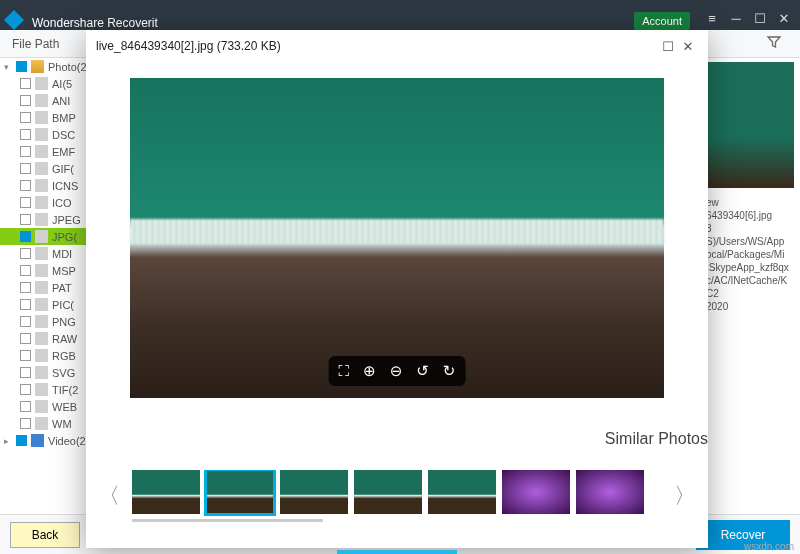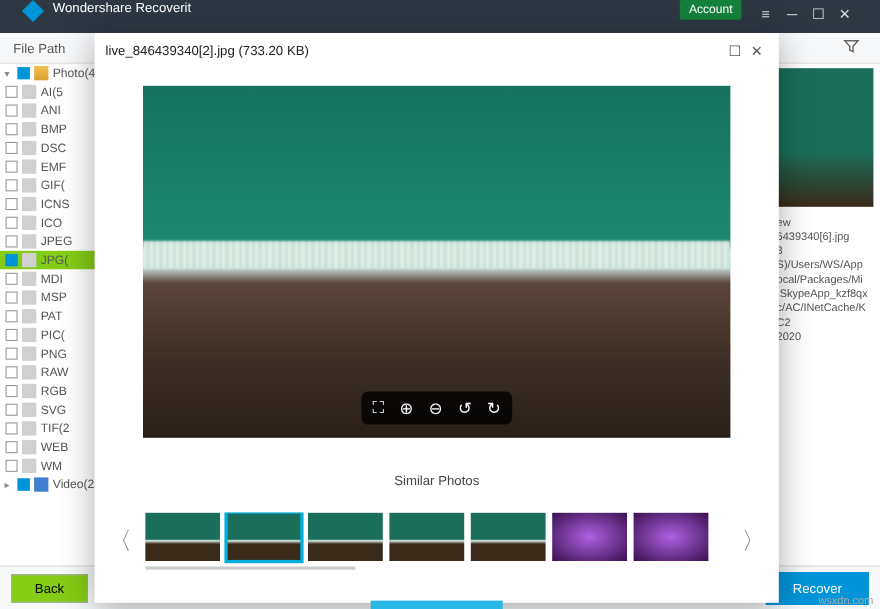--- a/index.html
+++ b/index.html
@@ -1,57 +1,57 @@
 <!DOCTYPE html>
 <html><head>
   <meta charset="utf-8">
   <style>
     * { margin: 0; padding: 0; box-sizing: border-box; font-family: -apple-system, "Segoe UI", sans-serif; }
     body { width: 800px; height: 554px; overflow: hidden; background: #f0f0f0; position: relative; }
-    .titlebar { height: 30px; background: #2d3843; display: flex; align-items: flex-start; padding: 0 20px; color: #fff; }
+    .titlebar { height: 30px; background: #2d3843; display: flex; align-items: flex-end; padding: 0 4px; color: #fff; }
     .titlebar .logo { width: 20px; height: 20px; background: #0095d9; margin-right: 8px; clip-path: polygon(50% 0%, 100% 50%, 50% 100%, 0% 50%); position: relative; }
     .titlebar .title { font-size: 12px; flex: 1; }
     .titlebar .acct-btn { background: #15803d; color: #fff; font-size: 11px; padding: 3px 8px; border: none; border-radius: 2px; margin-right: 10px; }
     .titlebar .win-btn { width: 24px; height: 24px; display: inline-flex; align-items: center; justify-content: center; cursor: pointer; color: #ddd; font-size: 13px; }
     .toolbar { height: 28px; background: #f6f8fa; border-bottom: 1px solid #ddd; display: flex; align-items: center; padding: 0 12px; font-size: 12px; color: #555; }
     .toolbar .spacer { flex: 1; }
     .filter-icon { width: 16px; height: 16px; margin-right: 6px; }
     .main { display: flex; height: calc(100% - 30px - 28px - 40px); background: #fff; }
     .sidebar { width: 100px; border-right: 1px solid #e0e0e0; overflow: hidden; font-size: 11px; color: #555; }
     .side-row { display: flex; align-items: center; padding: 2px 4px; gap: 4px; white-space: nowrap; }
     .side-row.l1 { padding-left: 4px; }
-    .side-row.l2 { padding-left: 5px; background: #fff; }
+    .side-row.l2 { padding-left: 20px; background: #fff; }
     .side-row.l2.sel { background: #84cc16; }
     .chev { font-size: 9px; width: 8px; color: #888; }
     .cb { width: 11px; height: 11px; border: 1px solid #999; display: inline-block; flex-shrink: 0; }
     .cb.sq { background: #0095d9; border-color: #0095d9; position: relative; }
     .fico { width: 13px; height: 13px; background: #d0d0d0; flex-shrink: 0; }
     .fico.folder { background: linear-gradient(#f0c050,#d9a030); }
     .fico.vid { background: #4080d0; }
     .right-panel { width: 98px; font-size: 10px; color: #555; overflow: hidden; padding: 4px 4px; margin-left: 16px; }
     .right-panel .thumb-sm { width: 88px; height: 126px; background: linear-gradient(#1a6e5a 60%, #3a2a1a); margin-bottom: 8px; }
     .right-panel .lbl { background: #fff; padding: 1px 0; overflow: hidden; text-overflow: ellipsis; white-space: nowrap; }
     .center { flex: 1; background: #fff; }
     .bottom-bar { height: 40px; background: #f6f8fa; border-top: 1px solid #ddd; display: flex; align-items: center; padding: 0 10px; }
-    .bottom-bar .back-btn { width: 70px; height: 26px; border: 1px solid #aaa; background: #84cc16; font-size: 12px; }
+    .bottom-bar .back-btn { width: 70px; height: 26px; border: 1px solid #aaa; background: #fef9c3; font-size: 12px; }
     .bottom-bar .spacer { flex: 1; }
     .bottom-bar .recover-btn { width: 94px; height: 30px; background: #0095d9; color: #fff; border: none; font-size: 12px; }
     .view-toggle { display: flex; gap: 4px; margin-right: 8px; color: #888; }
     .view-toggle span { font-size: 14px; }
     
     .modal { position: absolute; top: 30px; left: 86px; right: 92px; bottom: 6px; background: #fff; box-shadow: 0 6px 30px rgba(0,0,0,0.35); display: flex; flex-direction: column; z-index: 50; gap: 16px; }
     .modal-head { display: flex; align-items: center; padding: 6px 10px; font-size: 12px; color: #222; }
     .modal-head .mh-title { flex: 1; }
     .modal-head .mh-btn { width: 20px; height: 20px; display: inline-flex; align-items: center; justify-content: center; cursor: pointer; color: #555; font-size: 13px; }
     .preview-wrap { padding: 0 44px; }
     .preview-img { width: 100%; height: 320px; background: linear-gradient(to bottom, #17735e 0%, #1e8870 45%, #def0ec 47%, #c0d0d0 52%, #5b463b 56%, #3c2e25 78%, #2a1f18 100%); position: relative; }
     .wave-band { position:absolute; left:0; right:0; top:44%; height:8%; background: repeating-linear-gradient(90deg,#e0efe8,#e0efe8 3px,#cce0d8 3px,#cce0d8 6px); filter: blur(1px); }
     .img-controls { position: absolute; bottom: 12px; left: 50%; transform: translateX(-50%); background: rgba(0,0,0,0.8); border-radius: 6px; display: flex; padding: 6px 10px; gap: 14px; }
     .img-controls span { color: #fff; font-size: 15px; cursor: pointer; }
-    .similar-label { text-align: center; font-size: 12px; color: #444; padding: 16px 0 6px; }
+    .similar-label { text-align: right; font-size: 16px; color: #444; padding: 16px 0 6px; }
     .carousel { display: flex; align-items: center; padding: 0 8px; gap: 8px; }
     .car-arrow { font-size: 22px; color: #888; cursor: pointer; padding: 0 4px; }
     .thumbs { display: flex; gap: 6px; flex: 1; overflow: hidden; position: relative; padding-bottom: 8px; }
     .thumb { width: 68px; height: 44px; flex-shrink: 0; }
     .thumb.ocean { background: linear-gradient(#1a6e5a 55%, #dcece8 58%, #3a2a1a 65%); }
     .thumb.purple { background: radial-gradient(#b060e0, #3a1050); }
     .thumb.sel { outline: 3px solid #00b0e0; outline-offset: -1px; }
     .thumbs-scroll { position: absolute; bottom: 0; left: 0; width: 36%; height: 3px; background: #ccc; }
     .modal-action { display: flex; justify-content: center; padding: 12px 0 14px; }
     .modal-action button { width: 120px; height: 32px; background: #29b8e5; color: #fff; border: none; font-size: 13px; cursor: pointer; }
@@ -79,21 +79,21 @@
       </svg>
   </span>
 </div>
 
 <div class="main">
   <div class="sidebar">
     <div class="side-row l1">
       <span class="chev">▾</span>
       <span class="cb sq"></span>
       <span class="fico folder"></span>
-      <span>Photo(4</span>
+      <span>Photo(2</span>
     </div>
     <div id="sidebar-items">
         <div class="side-row l2">
           <span class="cb"></span>
           <span class="fico"></span>
           <span>AI(5</span>
         </div>
         <div class="side-row l2">
           <span class="cb"></span>
           <span class="fico"></span>

